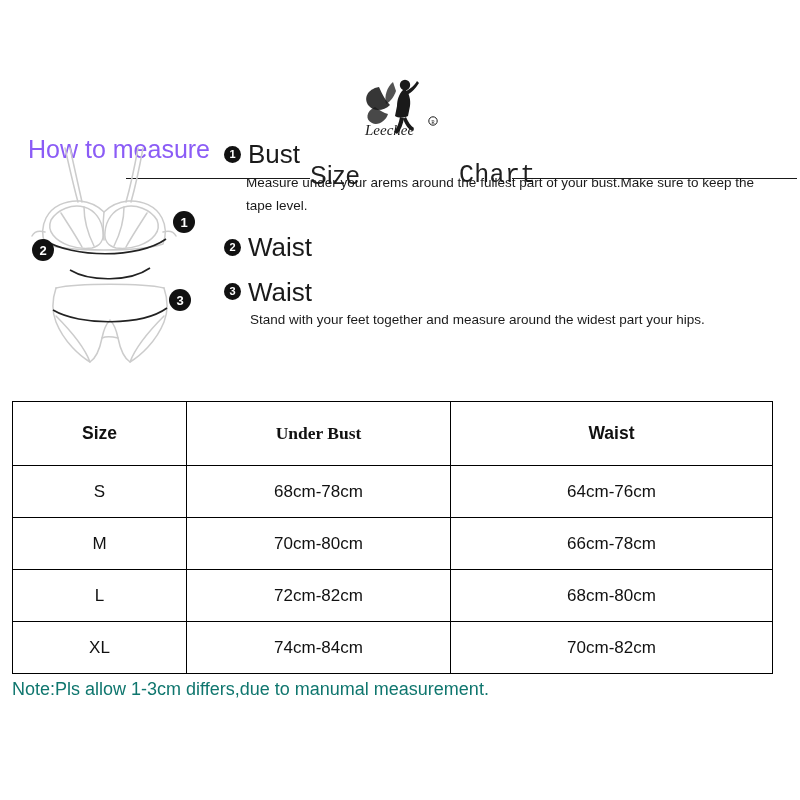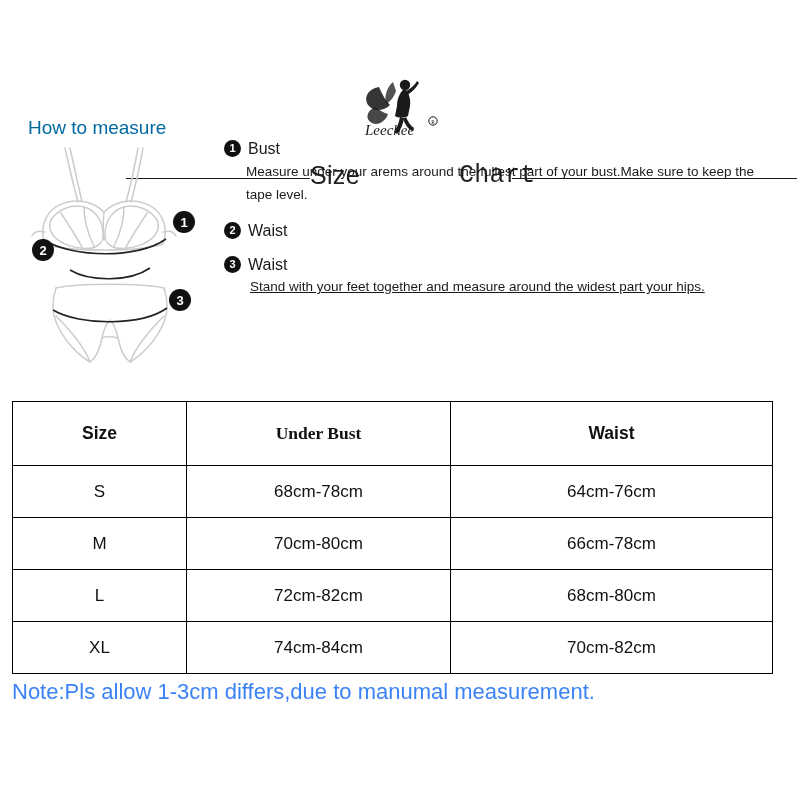--- a/index.html
+++ b/index.html
@@ -55,23 +55,23 @@
     top: 73px;
     width: 92px;
     height: 66px;
   }
   .brand-logo svg { display: block; }
 
   
   .howto-title {
     position: absolute;
     left: 28px;
-    top: 117px;
-    font-size: 19px;
-    color: #0369a1;
+    top: 135px;
+    font-size: 25px;
+    color: #8b5cf6;
     white-space: nowrap;
   }
 
   .illustration {
     position: absolute;
     left: 18px;
     top: 140px;
     width: 200px;
     height: 225px;
   }
@@ -99,33 +99,33 @@
     color: #ffffff;
     font-size: 11px;
     font-weight: 700;
     display: flex;
     align-items: center;
     justify-content: center;
     flex: 0 0 17px;
     line-height: 1;
   }
   .instr-title {
-    font-size: 16px;
+    font-size: 26px;
     color: #1a1a1a;
     line-height: 1.1;
   }
   .instr-body {
     font-size: 13.5px;
     line-height: 1.72;
     color: #1a1a1a;
     padding-left: 22px;
     max-width: 560px;
   }
   .instr-body.indent-2 { padding-left: 26px; }
-  .instr-body.indent-3 { padding-left: 26px; text-decoration: underline; }
+  .instr-body.indent-3 { padding-left: 26px; }
 
   
   .block-bust  { margin-top: 0px; }
   .block-waist { margin-top: 16px; }
   .block-hips  { margin-top: 16px; }
 
   
   .size-table {
     position: absolute;
     left: 12px;
@@ -151,22 +151,22 @@
   }
   .col-size  { width: 174px; }
   .col-bust  { width: 264px; font-family: Liberation Serif, serif; }
   .col-waist { width: 322px; }
 
   
   .note {
     position: absolute;
     left: 12px;
     top: 679px;
-    font-size: 22px;
-    color: #3b82f6;
+    font-size: 18px;
+    color: #0f766e;
     white-space: nowrap;
   }
 </style>
 </head>
 <body>
 
 <div class="header-band">
   <div class="rule rule-left"></div>
   <div class="rule rule-right"></div>
 

